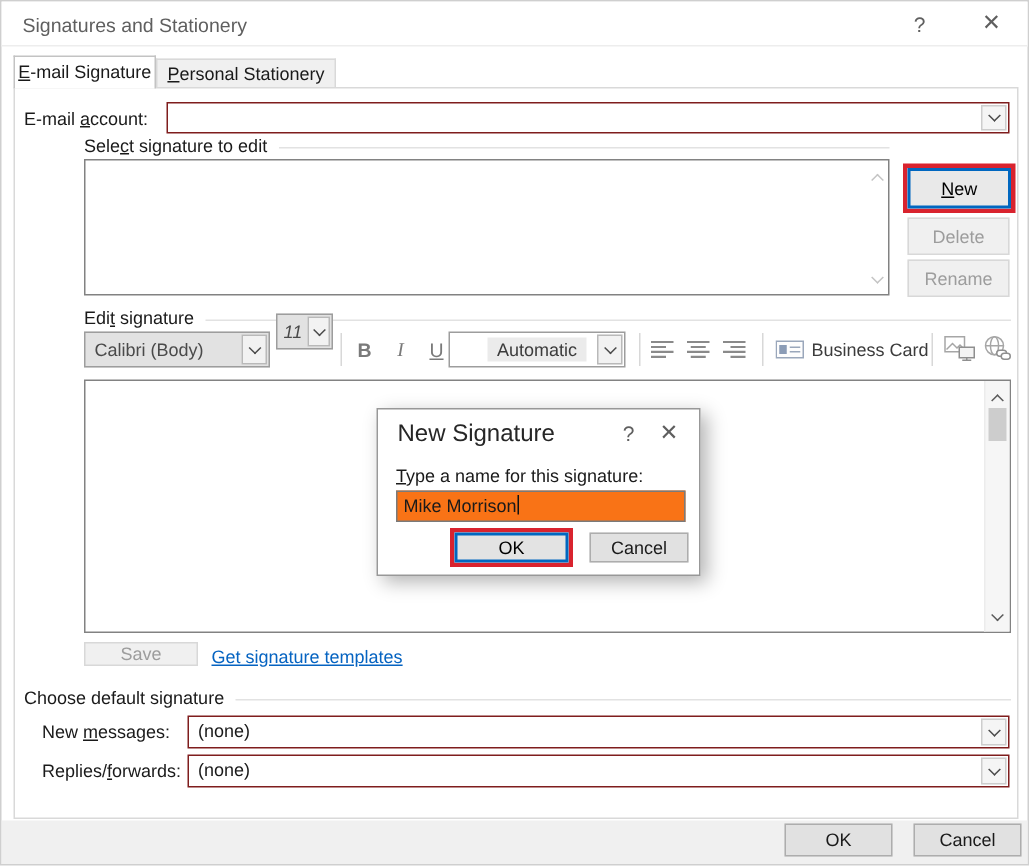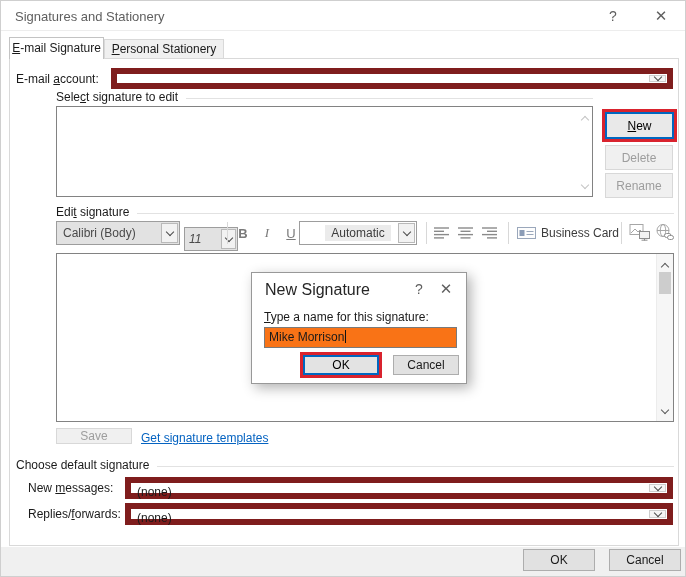--- a/index.html
+++ b/index.html
@@ -15,21 +15,21 @@
 
   
   .tab { text-align:center; cursor:default; }
   .tab-active { left:8px; top:36px; width:95px; height:22px; background:#fff; border:1px solid #c3c3c3; border-bottom:none; line-height:21px; z-index:3; }
   .tab-inactive { left:103px; top:38px; width:120px; height:19px; background:#f0f0f0; border:1px solid #d9d9d9; border-bottom:none; line-height:18px; z-index:1; }
 
   
   .panel { left:8px; top:57px; width:670px; height:488px; background:#fff; border:1px solid #d9d9d9; z-index:2; }
 
   
-  .combo { background:#fff; border:6px solid #7f1d1d; line-height:19px; padding-left:6px; color:#1a1a1a; }
+  .combo { background:#fff; border:1px solid #7f1d1d; line-height:19px; padding-left:6px; color:#1a1a1a; }
   .combo-btn { position:absolute; right:1px; top:1px; bottom:1px; width:17px; background:#f5f5f5; border:1px solid #cdcdcd; display:flex; align-items:center; justify-content:center; }
   .chev { display:inline-block; width:6px; height:6px; border-right:1.3px solid #4a4a4a; border-bottom:1.3px solid #4a4a4a; transform:rotate(45deg); margin-top:-3px; }
   .chev.up { transform:rotate(-135deg); margin-top:3px; }
   .chev.light { border-color:#c4c4c4; }
 
   
   .grp { display:flex; align-items:center; }
   .grp .rule { flex:1; height:1px; background:#e2e2e2; margin-left:8px; margin-top:2px; }
 
   
@@ -114,21 +114,21 @@
       <span><span>Edi</span><span class="ak">t</span><span> signature</span></span>
       <span class="rule"></span>
     </div>
 
     <div class="abs tool-combo" style="left:46px; top:162px; width:124px; height:24px;">
       <span>Calibri (Body)</span>
       <span class="combo-btn">
           <span class="chev"></span>
         </span>
     </div>
-    <div class="abs tool-combo" style="left:174px; top:168px; width:54px; height:24px; padding-left:4px;font-style:italic;">
+    <div class="abs tool-combo" style="left:174px; top:150px; width:38px; height:24px; padding-left:4px;font-style:italic;">
       <span>11</span>
       <span class="combo-btn" style="width:15px;">
           <span class="chev"></span>
         </span>
     </div>
     <div class="abs sep" style="left:217px; top:163px; height:22px;"></div>
     <div class="abs tbtn" style="left:222px; top:162px; width:22px; height:24px; font-weight:bold;">
         <span>B</span>
       </div>
     <div class="abs tbtn" style="left:246px; top:162px; width:22px; height:24px; font-style:italic; font-family:'Liberation Serif',serif;">

